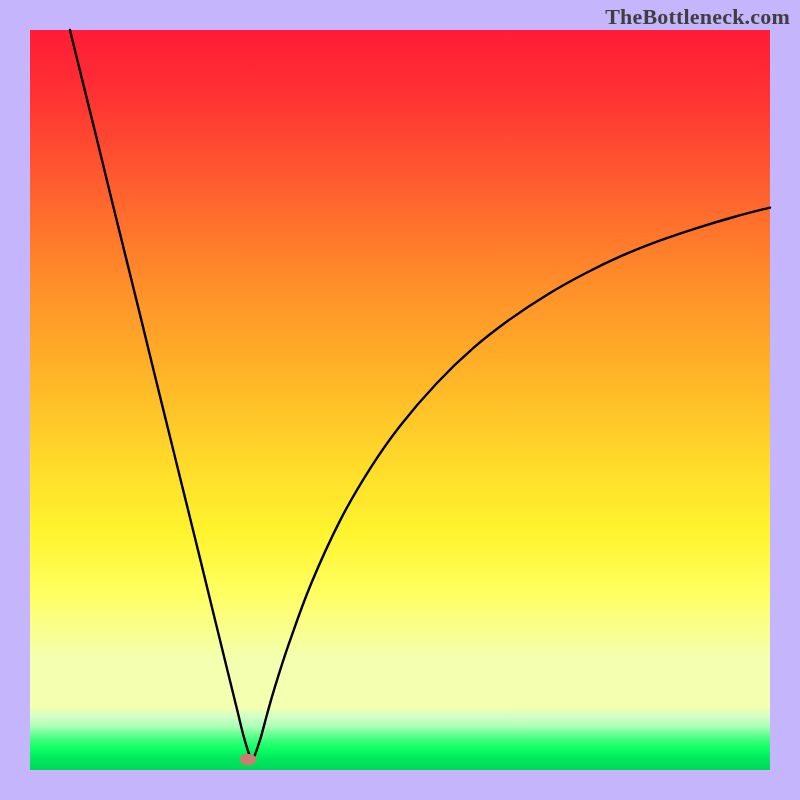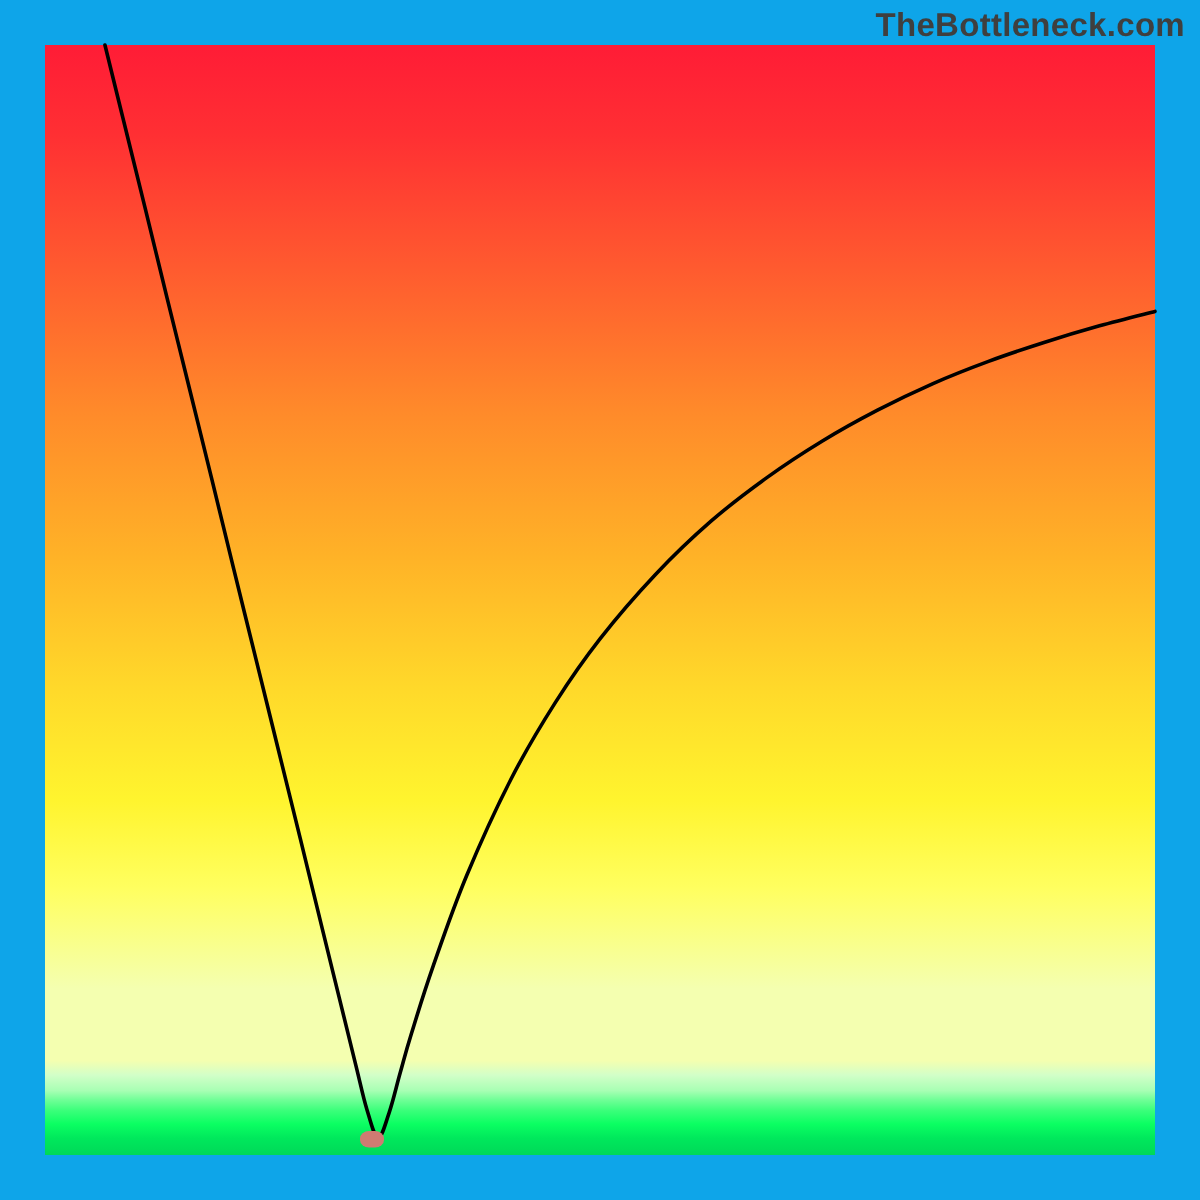--- a/index.html
+++ b/index.html
@@ -8,21 +8,22 @@
     width: 800px;
     height: 800px;
     overflow: hidden;
     font-family: Arial, Helvetica, sans-serif;
     background: #000;
   }
   .frame {
     position: relative;
     width: 800px;
     height: 800px;
-    background: #0ea5e9;
+    background: #c4b5fd;
+    font-family: Liberation Serif, serif;
   }
   .watermark {
     position: absolute;
     top: 4px;
     right: 10px;
     color: #3f3f3f;
     font-size: 22px;
     font-weight: 600;
     letter-spacing: 0.2px;
     user-select: none;

